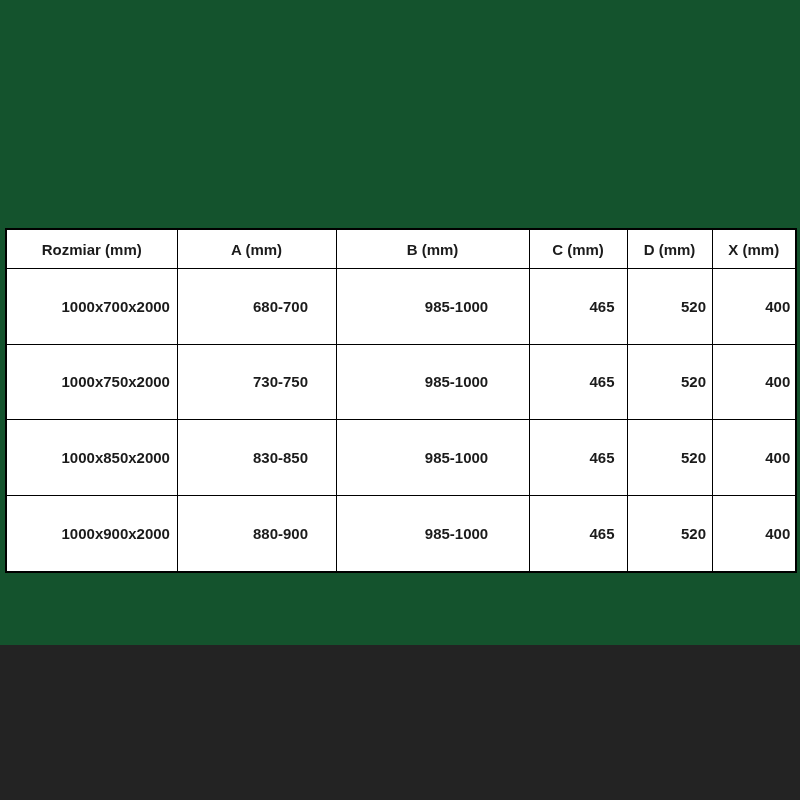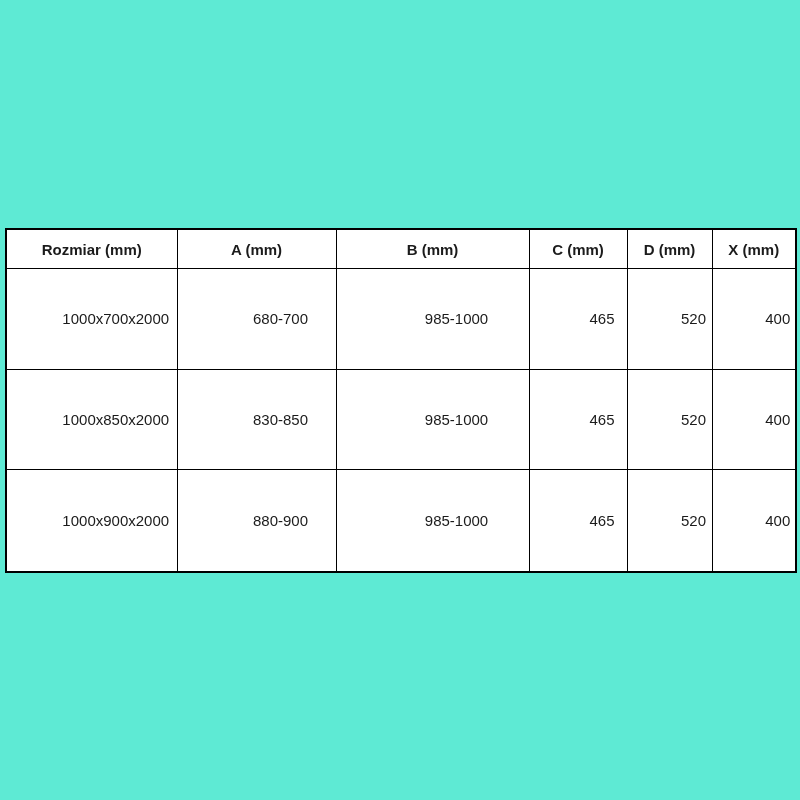--- a/index.html
+++ b/index.html
@@ -7,22 +7,22 @@
     padding: 0;
     width: 800px;
     height: 800px;
     background: #232323;
     font-family: "Liberation Sans", sans-serif;
     overflow: hidden;
   }
   .stage {
     position: relative;
     width: 800px;
-    height: 800px;
-    background: #5eead4;
+    height: 645px;
+    background: #14532d;
   }
   table.spec-table {
     position: absolute;
     left: 5px;
     top: 228px;
     width: 790px;
     height: 345px;
     border-collapse: collapse;
     background: #ffffff;
     table-layout: fixed;
@@ -37,21 +37,21 @@
     font-size: 15px;
     padding: 0;
     overflow: hidden;
     white-space: nowrap;
   }
   table.spec-table thead th {
     font-weight: bold;
     height: 38px;
   }
   table.spec-table tbody td {
-    font-weight: normal;
+    font-weight: bold;
     height: 38px;
     padding-left: 48px;
   }
   col.c0 { width: 171px; }
   col.c1 { width: 159px; }
   col.c2 { width: 193px; }
   col.c3 { width: 98px; }
   col.c4 { width: 85px; }
   col.c5 { width: 84px; }
 </style>
@@ -81,20 +81,28 @@
     <tbody id="table-body">
         <tr>
           <td>1000x700x2000</td>
           <td>680-700</td>
           <td>985-1000</td>
           <td>465</td>
           <td>520</td>
           <td>400</td>
         </tr>
         <tr>
+          <td>1000x750x2000</td>
+          <td>730-750</td>
+          <td>985-1000</td>
+          <td>465</td>
+          <td>520</td>
+          <td>400</td>
+        </tr>
+        <tr>
           <td>1000x850x2000</td>
           <td>830-850</td>
           <td>985-1000</td>
           <td>465</td>
           <td>520</td>
           <td>400</td>
         </tr>
         <tr>
           <td>1000x900x2000</td>
           <td>880-900</td>

